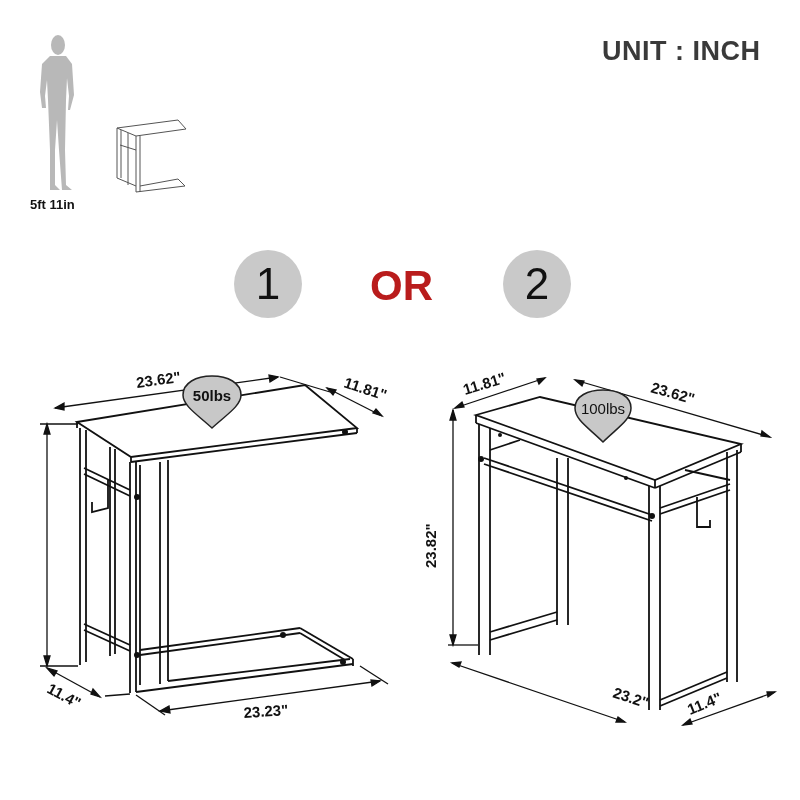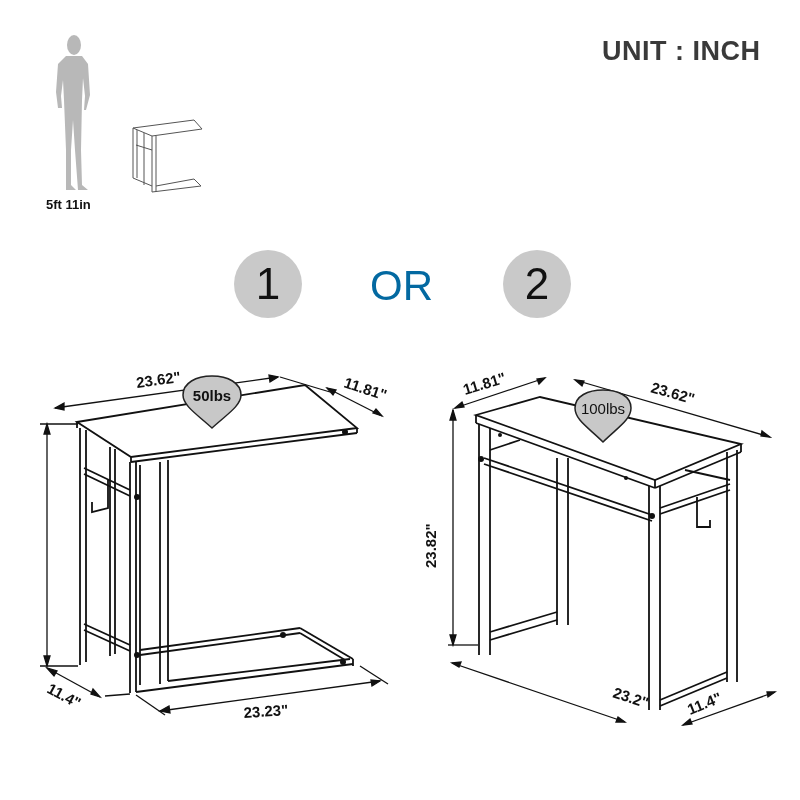--- a/index.html
+++ b/index.html
@@ -4,31 +4,31 @@
 <style>
   html, body { margin:0; padding:0; background:#ffffff; }
   body { width:800px; height:800px; position:relative; overflow:hidden;
          font-family: "Liberation Sans", sans-serif; }
   .abs { position:absolute; }
   .unit-label { left:602px; top:36px; font-size:27px; font-weight:bold; color:#3a3a3a; letter-spacing:0.5px;text-align:center; }
   .person-caption { left:30px; top:197px; font-size:13px; font-weight:bold; color:#111; }
   .option-circle { width:68px; height:68px; border-radius:50%; background:#c9c9c9;
                    display:flex; align-items:center; justify-content:center;
                    font-size:44px; color:#111; }
-  .or-label { left:370px; top:262px; font-size:42px; color:#0369a1; }
+  .or-label { left:370px; top:262px; font-size:42px; color:#b91c1c;font-weight:bold; }
   svg { position:absolute; left:0; top:0; }
   .dim { font-family:"Liberation Sans", sans-serif; font-weight:bold; font-size:15px; fill:#111; }
   .badge-text { font-family:"Liberation Sans", sans-serif; font-size:15px; fill:#111; }
 </style>
 </head>
 <body>
 
 <div class="abs unit-label">UNIT : INCH</div>
 
-<div class="abs" style="left:16px;top:0;width:250px;height:230px;text-align:center;">
+<div class="abs" style="left:0;top:0;width:250px;height:230px;text-align:center;">
   <svg width="250" height="230">
 
     <g fill="#b8b8b8">
       <ellipse cx="58" cy="45" rx="7" ry="10"></ellipse>
       <path d="M50 56 L66 56 L72 64 L74 95 L70 110 L68 110 L69 96 L67 78 L66 100 L65 150 L66 185 L72 190 L62 190 L59 150 L57 120 L55 150 L55 185 L60 190 L50 190 L50 150 L48 100 L47 80 L45 96 L46 108 L42 108 L40 92 L42 64 Z"></path>
     </g>
   </svg>
   <svg width="250" height="230">
     <g fill="none" stroke="#555" stroke-width="1">
       <polygon points="117,128 178,120 186,129 136,136"></polygon>

